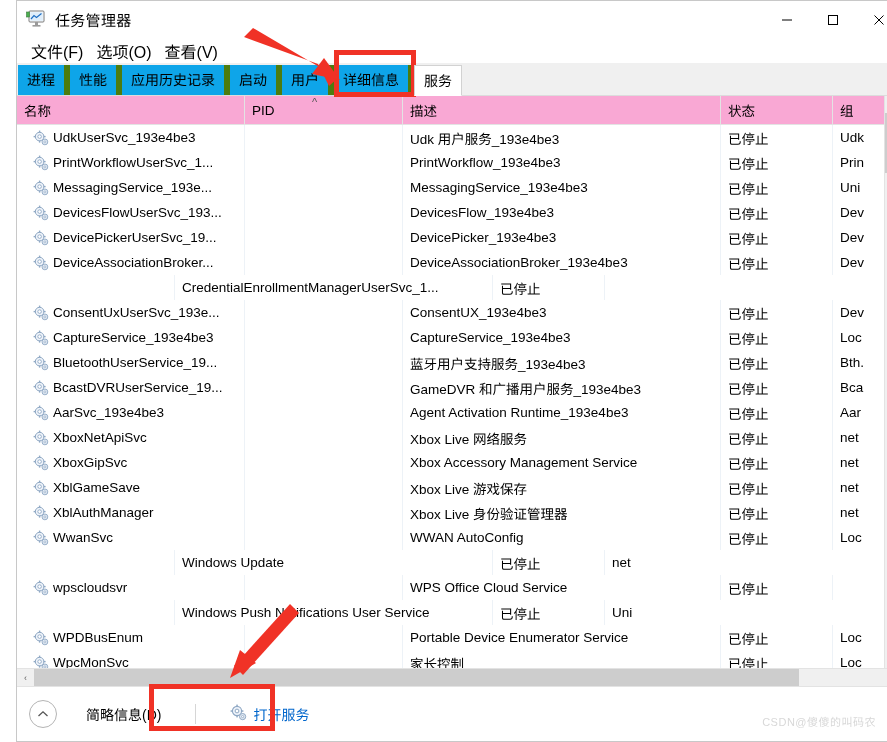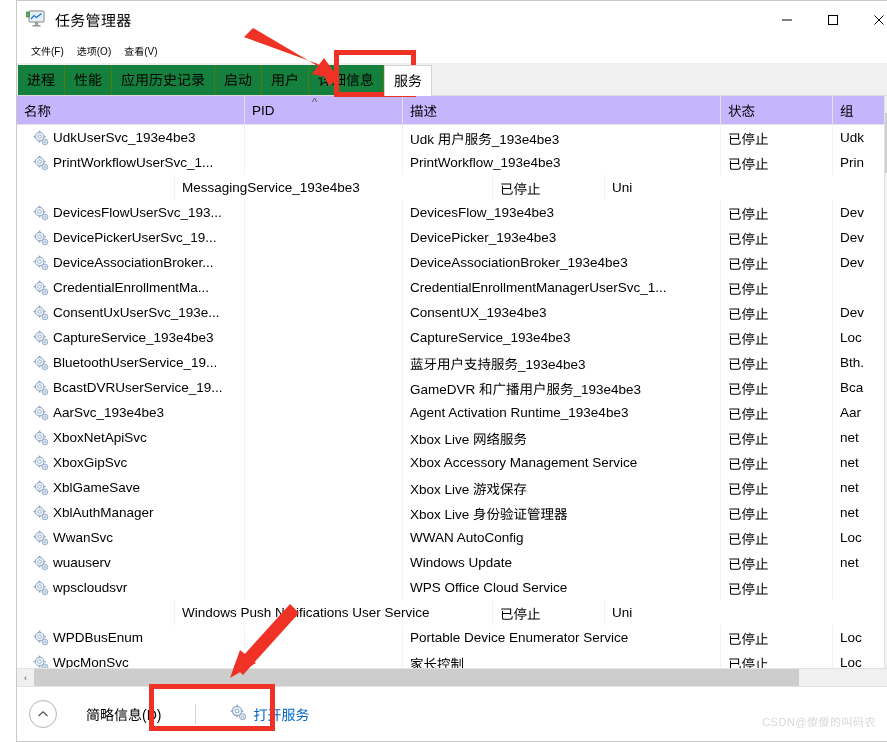--- a/index.html
+++ b/index.html
@@ -72,21 +72,21 @@
   
   .menubar {
     height: 25px;
     min-height: 25px;
     display: flex;
     align-items: center;
     padding-left: 8px;
     background: #ffffff;
   }
   .menu-item {
-    font-size: 10px;
+    font-size: 16px;
     color: #000000;
     padding: 2px 7px 2px 6px;
     white-space: nowrap;
   }
 
   
   .tabstrip {
     height: 32px;
     min-height: 32px;
     background: #f0f0f0;
@@ -95,22 +95,22 @@
     align-items: flex-end;
     padding-left: 1px;
     position: relative;
   }
   .tab {
     height: 30px;
     line-height: 30px;
     padding: 0 9px;
     font-size: 14px;
     color: #000000;
-    background: #15803d;
-    border-right: 1px solid #4d7c0f;
+    background: #0ea5e9;
+    border-right: 6px solid #4d7c0f;
     white-space: nowrap;
     box-sizing: border-box;
   }
   .tab.active {
     background: #ffffff;
     border: 1px solid #d2d2d2;
     border-bottom: 1px solid #ffffff;
     height: 31px;
     line-height: 30px;
     margin-bottom: -1px;
@@ -138,21 +138,21 @@
     display: flex;
     flex-direction: column;
     overflow: hidden;
     min-width: 0;
   }
 
   .header-row {
     height: 28px;
     min-height: 28px;
     display: flex;
-    background: #c4b5fd;
+    background: #f9a8d4;
     border-bottom: 1px solid #e3e3e3;
     position: relative;
   }
   .hcell {
     font-size: 13.5px;
     color: #000000;
     display: flex;
     align-items: center;
     padding-left: 7px;
     border-right: 1px solid #e3e3e3;
@@ -436,20 +436,35 @@
   <circle cx="11.9" cy="11.9" r="1" fill="#ffffff" stroke="#8fa8c4" stroke-width="0.7"></circle>
 </svg></span>
                 <span>PrintWorkflowUserSvc_1...</span>
               </div>
               <div class="cell c-pid"></div>
               <div class="cell c-desc">PrintWorkflow_193e4be3</div>
               <div class="cell c-status">已停止</div>
               <div class="cell c-group">Prin</div>
             </div>
             <div class="row">
+              <div class="cell name c-name">
+                <span class="svc-icon"><svg width="16" height="16" viewBox="0 0 16 16">
+  <circle cx="6.6" cy="6.6" r="4.3" fill="#eef3fa" stroke="#8fa8c4" stroke-width="1"></circle>
+  <circle cx="6.6" cy="6.6" r="1.8" fill="#ffffff" stroke="#8fa8c4" stroke-width="0.9"></circle>
+  <g fill="#8fa8c4">
+    <rect x="5.9" y="0.6" width="1.4" height="2.1"></rect>
+    <rect x="5.9" y="10.5" width="1.4" height="2.1"></rect>
+    <rect x="0.6" y="5.9" width="2.1" height="1.4"></rect>
+    <rect x="10.5" y="5.9" width="2.1" height="1.4"></rect>
+  </g>
+  <circle cx="11.9" cy="11.9" r="2.9" fill="#e3eaf3" stroke="#8fa8c4" stroke-width="0.9"></circle>
+  <circle cx="11.9" cy="11.9" r="1" fill="#ffffff" stroke="#8fa8c4" stroke-width="0.7"></circle>
+</svg></span>
+                <span>MessagingService_193e...</span>
+              </div>
               <div class="cell c-pid"></div>
               <div class="cell c-desc">MessagingService_193e4be3</div>
               <div class="cell c-status">已停止</div>
               <div class="cell c-group">Uni</div>
             </div>
             <div class="row">
               <div class="cell name c-name">
                 <span class="svc-icon"><svg width="16" height="16" viewBox="0 0 16 16">
   <circle cx="6.6" cy="6.6" r="4.3" fill="#eef3fa" stroke="#8fa8c4" stroke-width="1"></circle>
   <circle cx="6.6" cy="6.6" r="1.8" fill="#ffffff" stroke="#8fa8c4" stroke-width="0.9"></circle>
@@ -505,35 +520,20 @@
   <circle cx="11.9" cy="11.9" r="1" fill="#ffffff" stroke="#8fa8c4" stroke-width="0.7"></circle>
 </svg></span>
                 <span>DeviceAssociationBroker...</span>
               </div>
               <div class="cell c-pid"></div>
               <div class="cell c-desc">DeviceAssociationBroker_193e4be3</div>
               <div class="cell c-status">已停止</div>
               <div class="cell c-group">Dev</div>
             </div>
             <div class="row">
-              <div class="cell name c-name">
-                <span class="svc-icon"><svg width="16" height="16" viewBox="0 0 16 16">
-  <circle cx="6.6" cy="6.6" r="4.3" fill="#eef3fa" stroke="#8fa8c4" stroke-width="1"></circle>
-  <circle cx="6.6" cy="6.6" r="1.8" fill="#ffffff" stroke="#8fa8c4" stroke-width="0.9"></circle>
-  <g fill="#8fa8c4">
-    <rect x="5.9" y="0.6" width="1.4" height="2.1"></rect>
-    <rect x="5.9" y="10.5" width="1.4" height="2.1"></rect>
-    <rect x="0.6" y="5.9" width="2.1" height="1.4"></rect>
-    <rect x="10.5" y="5.9" width="2.1" height="1.4"></rect>
-  </g>
-  <circle cx="11.9" cy="11.9" r="2.9" fill="#e3eaf3" stroke="#8fa8c4" stroke-width="0.9"></circle>
-  <circle cx="11.9" cy="11.9" r="1" fill="#ffffff" stroke="#8fa8c4" stroke-width="0.7"></circle>
-</svg></span>
-                <span>CredentialEnrollmentMa...</span>
-              </div>
               <div class="cell c-pid"></div>
               <div class="cell c-desc">CredentialEnrollmentManagerUserSvc_1...</div>
               <div class="cell c-status">已停止</div>
               <div class="cell c-group"></div>
             </div>
             <div class="row">
               <div class="cell name c-name">
                 <span class="svc-icon"><svg width="16" height="16" viewBox="0 0 16 16">
   <circle cx="6.6" cy="6.6" r="4.3" fill="#eef3fa" stroke="#8fa8c4" stroke-width="1"></circle>
   <circle cx="6.6" cy="6.6" r="1.8" fill="#ffffff" stroke="#8fa8c4" stroke-width="0.9"></circle>
@@ -736,35 +736,20 @@
   <circle cx="11.9" cy="11.9" r="1" fill="#ffffff" stroke="#8fa8c4" stroke-width="0.7"></circle>
 </svg></span>
                 <span>WwanSvc</span>
               </div>
               <div class="cell c-pid"></div>
               <div class="cell c-desc">WWAN AutoConfig</div>
               <div class="cell c-status">已停止</div>
               <div class="cell c-group">Loc</div>
             </div>
             <div class="row">
-              <div class="cell name c-name">
-                <span class="svc-icon"><svg width="16" height="16" viewBox="0 0 16 16">
-  <circle cx="6.6" cy="6.6" r="4.3" fill="#eef3fa" stroke="#8fa8c4" stroke-width="1"></circle>
-  <circle cx="6.6" cy="6.6" r="1.8" fill="#ffffff" stroke="#8fa8c4" stroke-width="0.9"></circle>
-  <g fill="#8fa8c4">
-    <rect x="5.9" y="0.6" width="1.4" height="2.1"></rect>
-    <rect x="5.9" y="10.5" width="1.4" height="2.1"></rect>
-    <rect x="0.6" y="5.9" width="2.1" height="1.4"></rect>
-    <rect x="10.5" y="5.9" width="2.1" height="1.4"></rect>
-  </g>
-  <circle cx="11.9" cy="11.9" r="2.9" fill="#e3eaf3" stroke="#8fa8c4" stroke-width="0.9"></circle>
-  <circle cx="11.9" cy="11.9" r="1" fill="#ffffff" stroke="#8fa8c4" stroke-width="0.7"></circle>
-</svg></span>
-                <span>wuauserv</span>
-              </div>
               <div class="cell c-pid"></div>
               <div class="cell c-desc">Windows Update</div>
               <div class="cell c-status">已停止</div>
               <div class="cell c-group">net</div>
             </div>
             <div class="row">
               <div class="cell name c-name">
                 <span class="svc-icon"><svg width="16" height="16" viewBox="0 0 16 16">
   <circle cx="6.6" cy="6.6" r="4.3" fill="#eef3fa" stroke="#8fa8c4" stroke-width="1"></circle>
   <circle cx="6.6" cy="6.6" r="1.8" fill="#ffffff" stroke="#8fa8c4" stroke-width="0.9"></circle>

